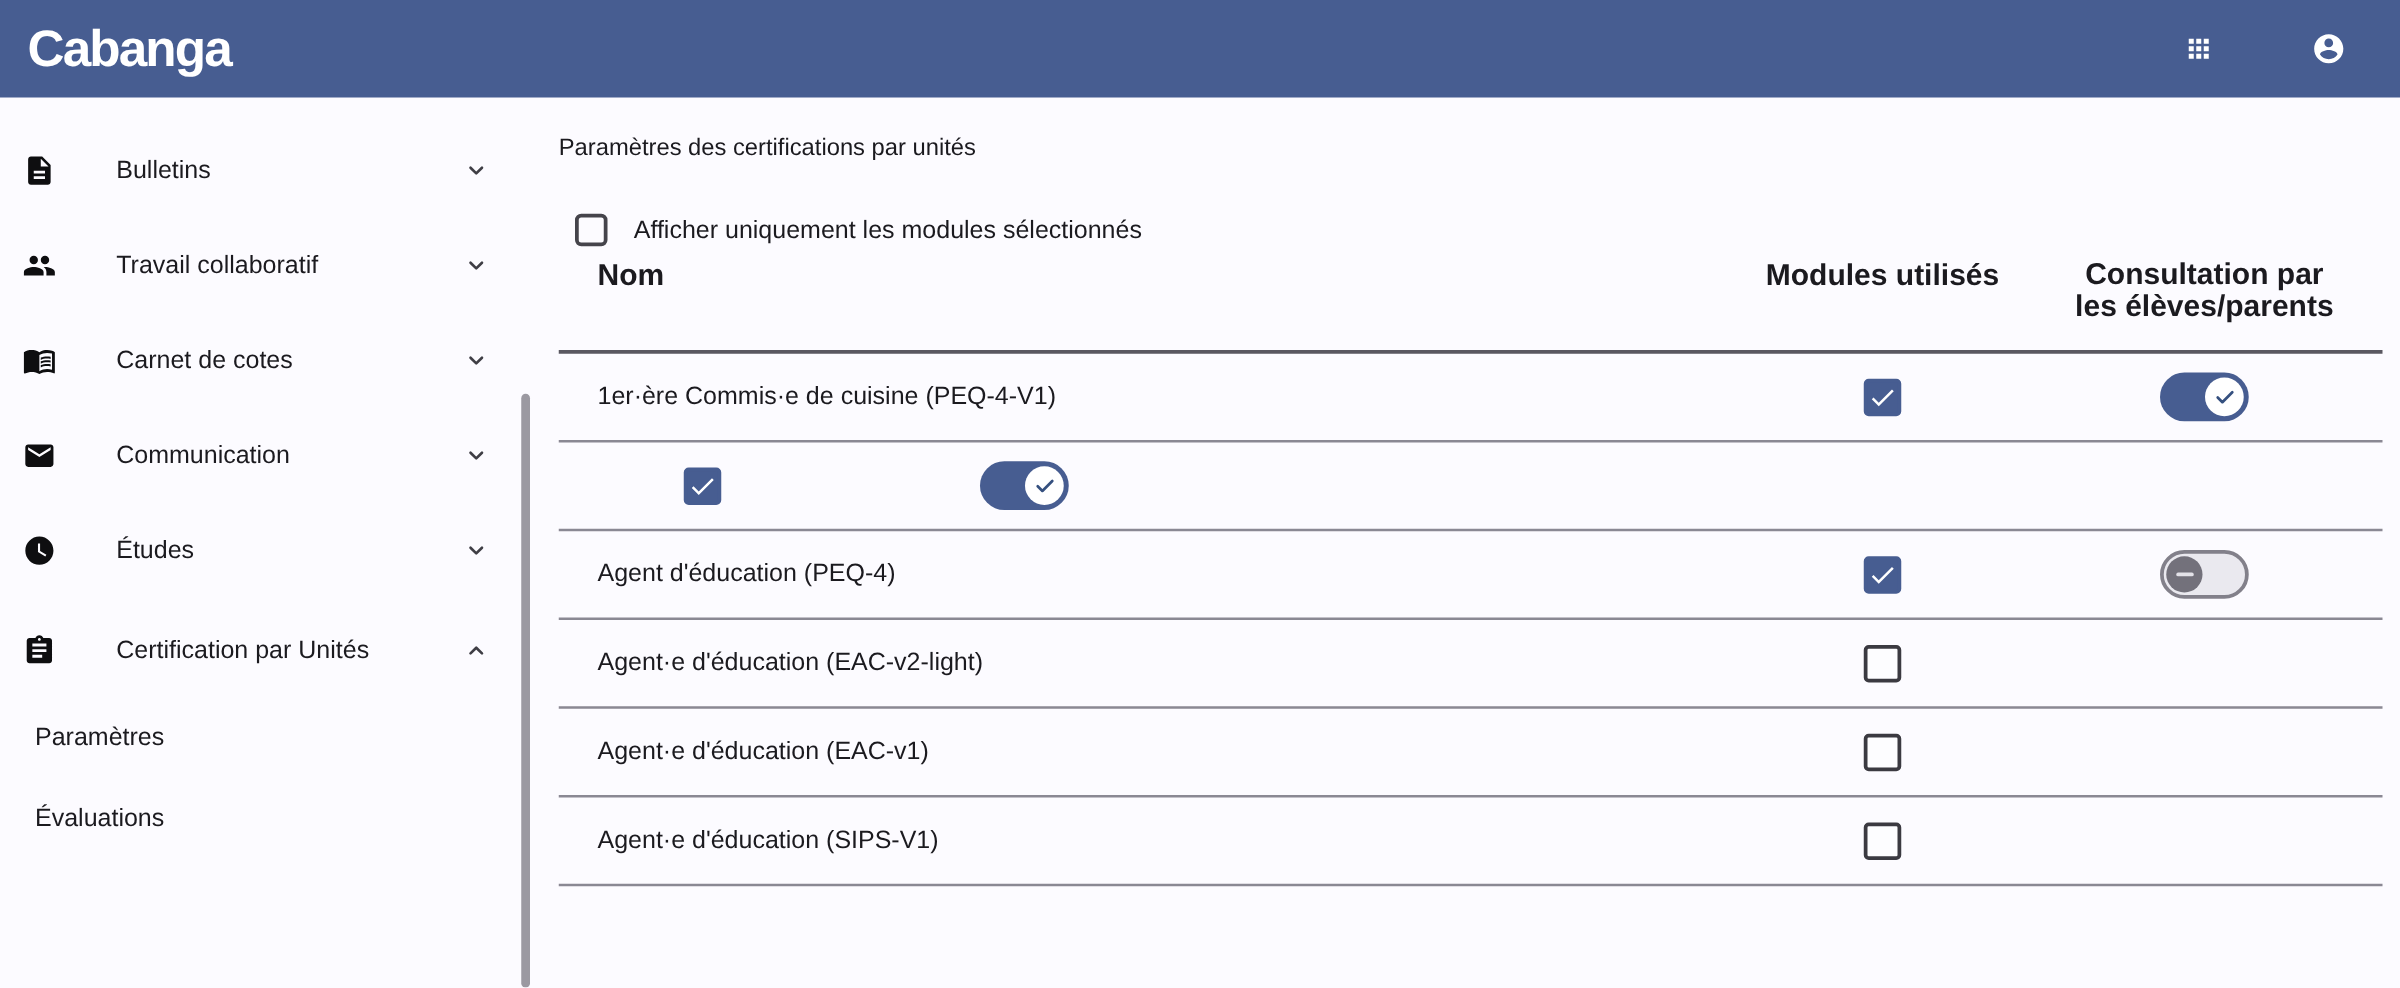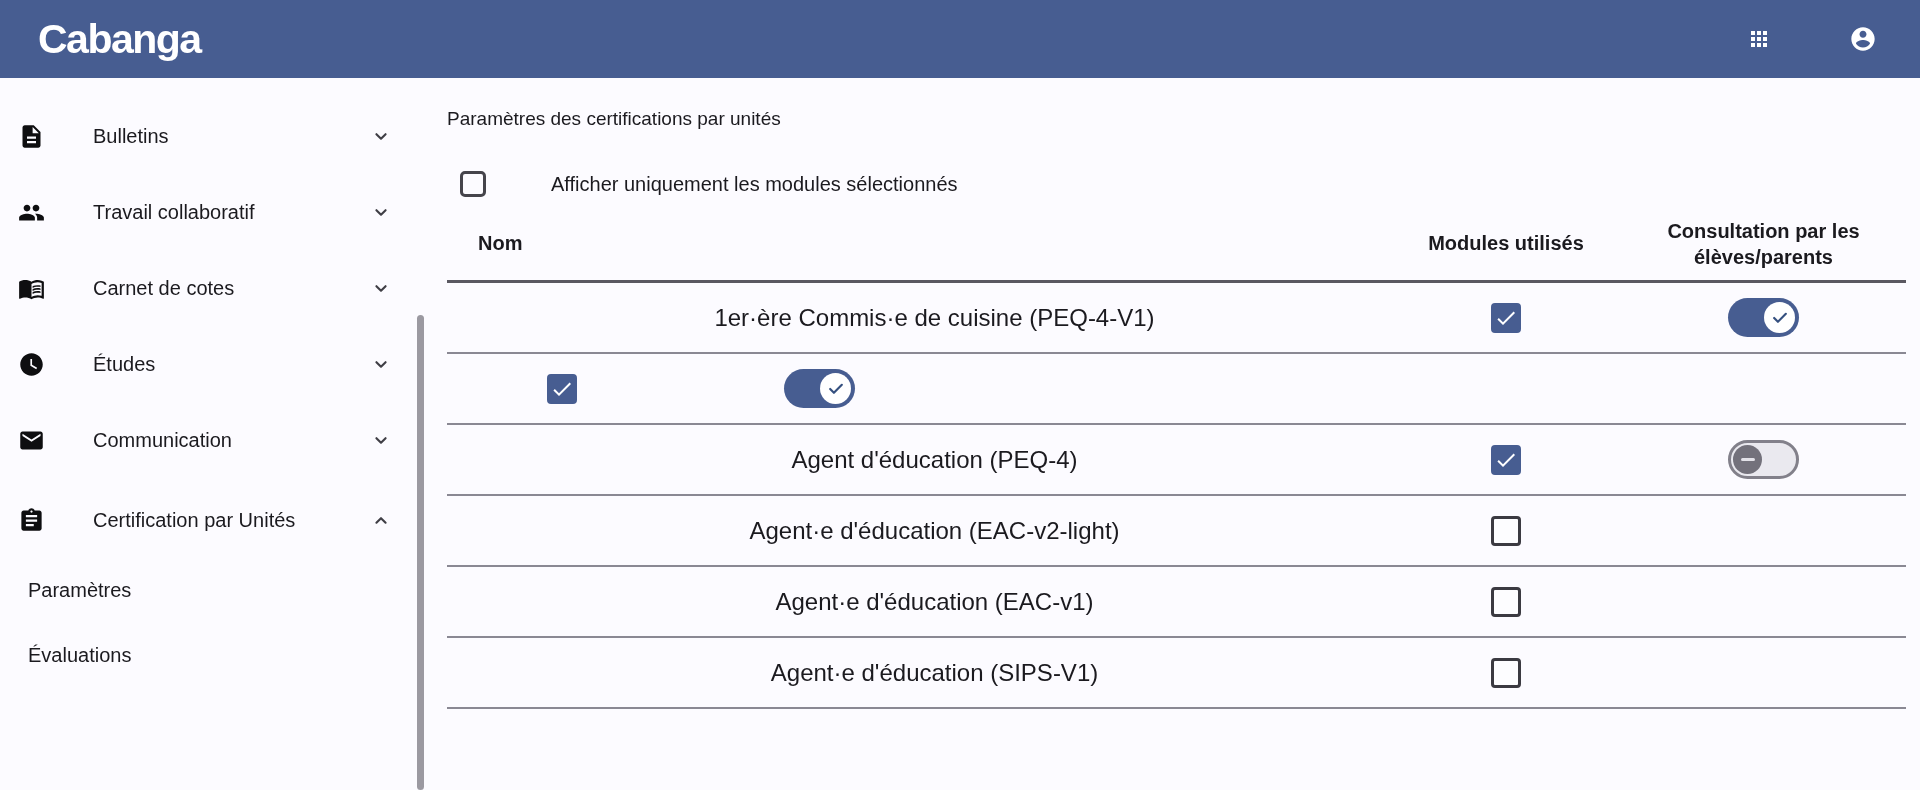--- a/index.html
+++ b/index.html
@@ -5,53 +5,53 @@
   * { box-sizing: border-box; margin: 0; padding: 0; }
   html,body { width:1920px; height:790px; overflow:hidden; }
   body {
     font-family:"Liberation Sans", sans-serif;
     background: var(--page-bg, #fcfbff);
     color: var(--text, #1b1a1f);
   }
   
   .app-header{
     height:78px; background:var(--accent,#475d91);
-    display:flex; align-items:center; padding:0 42px 0 38px;
+    display:flex; align-items:center; padding:0 42px 0 22px;
   }
   .logo{ font-size:41px; font-weight:700; color:#fff; letter-spacing:-1.5px; cursor:pointer; }
   .header-actions{ margin-left:auto; display:flex; align-items:center; gap:74px; }
   .icon-btn{ background:none; border:none; width:30px; height:30px; cursor:pointer;
              display:flex; align-items:center; justify-content:center; }
   
   .body-row{ display:flex; height:635px;border-radius:13px; }
   .sidebar{ flex:none; width:425px; padding-top:20px; position:relative; }
   .nav-item{ height:76px; display:flex; align-items:center; padding-left:18px; cursor:pointer; }
   .nav-item .ico{ width:27px; height:27px; flex:none; }
   .nav-item .lbl{ margin-left:48px; font-size:20px; }
   .nav-item .chev{ margin-left:auto; margin-right:33px; width:22px; height:22px; }
   .nav-sub{ height:65px; display:flex; align-items:center; padding-left:28px; font-size:20px; cursor:pointer; }
   .cert-item{ margin-top:4px; }
   .scroll-thumb{ position:absolute; right:1px; top:237px; width:7px; height:475px;
                  border-radius:4px; background:var(--scrollbar,#9b99a1); cursor:pointer; }
   
   main{ flex:1; margin-left:22px; margin-right:14px; }
   h1{ margin-top:22px; font-size:19px; font-weight:400; line-height:37px; }
-  .filter-row{ margin-top:24px; height:46px; display:flex; align-items:center; cursor:pointer;gap:44px; }
+  .filter-row{ margin-top:24px; height:46px; display:flex; align-items:center; cursor:pointer; }
   .filter-cb{ width:26px; height:26px; margin-left:13px; flex:none;
               border:3px solid #45444b; border-radius:5px; background:transparent; }
   .filter-lbl{ margin-left:21px; font-size:20px; }
   
-  .thead{ display:flex; align-items:center; height:76px; font-weight:700; font-size:20px;
+  .thead{ display:flex; height:76px; font-weight:700; font-size:24px;
           border-bottom:3px solid var(--hdr-div,#5a5861); }
   .col-name{ flex:0 0 944px; padding-left:31px; }
   .col-mod{ flex:0 0 230px; display:flex; justify-content:center; }
   .col-cons{ flex:0 0 285px; display:flex; justify-content:center; text-align:center; }
   .thead .cons-span{ width:210px; line-height:26px; }
-  .trow{ display:flex; align-items:center; height:71px; font-size:24px;
-         border-bottom:2px solid var(--row-div,#8a8893);text-align:center; }
+  .trow{ display:flex; align-items:center; height:71px; font-size:20px;
+         border-bottom:2px solid var(--row-div,#8a8893); }
   
   .cb{ width:30px; height:30px; border:3px solid #3b3a41; border-radius:4px;
        background:#fdfdff; display:flex; align-items:center; justify-content:center; cursor:pointer; }
   .cb svg{ display:none; }
   .cb.checked{ background:var(--accent,#475d91); border-color:var(--accent,#475d91); }
   .cb.checked svg{ display:block; }
   
   .switch{ width:71px; height:39px; border-radius:20px; position:relative; cursor:pointer; }
   .switch .knob{ position:absolute; border-radius:50%;
                  display:flex; align-items:center; justify-content:center; }
@@ -111,33 +111,33 @@
           <path d="M17.5 10.5c.88 0 1.73.09 2.5.26V9.24c-.79-.15-1.64-.24-2.5-.24-1.7 0-3.24.29-4.5.83v1.66c1.13-.64 2.7-.99 4.5-.99zM13 12.49v1.66c1.13-.64 2.7-.99 4.5-.99.88 0 1.73.09 2.5.26V11.9c-.79-.15-1.64-.24-2.5-.24-1.7 0-3.24.3-4.5.83zm4.5 1.84c-1.7 0-3.24.29-4.5.83v1.66c1.13-.64 2.7-.99 4.5-.99.88 0 1.73.09 2.5.26v-1.52c-.79-.16-1.64-.24-2.5-.24z"></path>
         </svg>
       <span class="lbl">Carnet de cotes</span>
       <svg class="chev" viewBox="0 0 24 24" fill="none" stroke="#3f3e45" stroke-width="2.3" stroke-linecap="round" stroke-linejoin="round">
           <path d="M7 10l5 5 5-5"></path>
         </svg>
     </div>
 
     <div class="nav-item">
       <svg class="ico" viewBox="0 0 24 24" fill="#0e0e10">
+          <path d="M20 4H4c-1.1 0-1.99.9-1.99 2L2 18c0 1.1.9 2 2 2h16c1.1 0 2-.9 2-2V6c0-1.1-.9-2-2-2zm0 4l-8 5-8-5V6l8 5 8-5v2z"></path>
+        </svg>
+      <span class="lbl">Communication</span>
+      <svg class="chev" viewBox="0 0 24 24" fill="none" stroke="#3f3e45" stroke-width="2.3" stroke-linecap="round" stroke-linejoin="round">
+          <path d="M7 10l5 5 5-5"></path>
+        </svg>
+    </div>
+
+    <div class="nav-item">
+      <svg class="ico" viewBox="0 0 24 24" fill="#0e0e10">
           <path d="M12 2C6.5 2 2 6.5 2 12s4.5 10 10 10 10-4.5 10-10S17.5 2 12 2zm4.2 14.2L11 13V7h1.5v5.2l4.5 2.7-.8 1.3z"></path>
         </svg>
       <span class="lbl">Études</span>
-      <svg class="chev" viewBox="0 0 24 24" fill="none" stroke="#3f3e45" stroke-width="2.3" stroke-linecap="round" stroke-linejoin="round">
-          <path d="M7 10l5 5 5-5"></path>
-        </svg>
-    </div>
-
-    <div class="nav-item">
-      <svg class="ico" viewBox="0 0 24 24" fill="#0e0e10">
-          <path d="M20 4H4c-1.1 0-1.99.9-1.99 2L2 18c0 1.1.9 2 2 2h16c1.1 0 2-.9 2-2V6c0-1.1-.9-2-2-2zm0 4l-8 5-8-5V6l8 5 8-5v2z"></path>
-        </svg>
-      <span class="lbl">Communication</span>
       <svg class="chev" viewBox="0 0 24 24" fill="none" stroke="#3f3e45" stroke-width="2.3" stroke-linecap="round" stroke-linejoin="round">
           <path d="M7 10l5 5 5-5"></path>
         </svg>
     </div>
 
     <div class="nav-item cert-item">
       <svg class="ico" viewBox="0 0 24 24" fill="#0e0e10">
           <path d="M19 3h-4.18C14.4 1.84 13.3 1 12 1c-1.3 0-2.4.84-2.82 2H5c-1.1 0-2 .9-2 2v14c0 1.1.9 2 2 2h14c1.1 0 2-.9 2-2V5c0-1.1-.9-2-2-2zm-7 0c.55 0 1 .45 1 1s-.45 1-1 1-1-.45-1-1 .45-1 1-1zm2 14H7v-2h7v2zm3-4H7v-2h10v2zm0-4H7V7h10v2z"></path>
         </svg>
       <span class="lbl">Certification par Unités</span>

